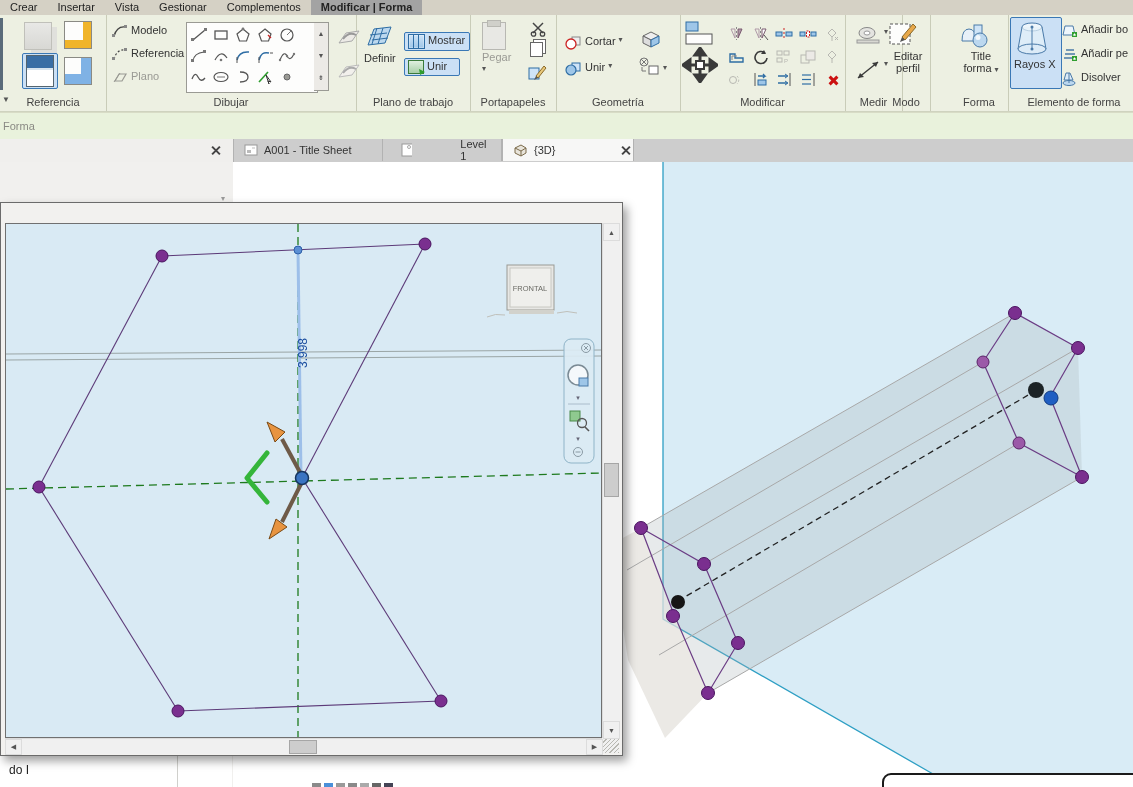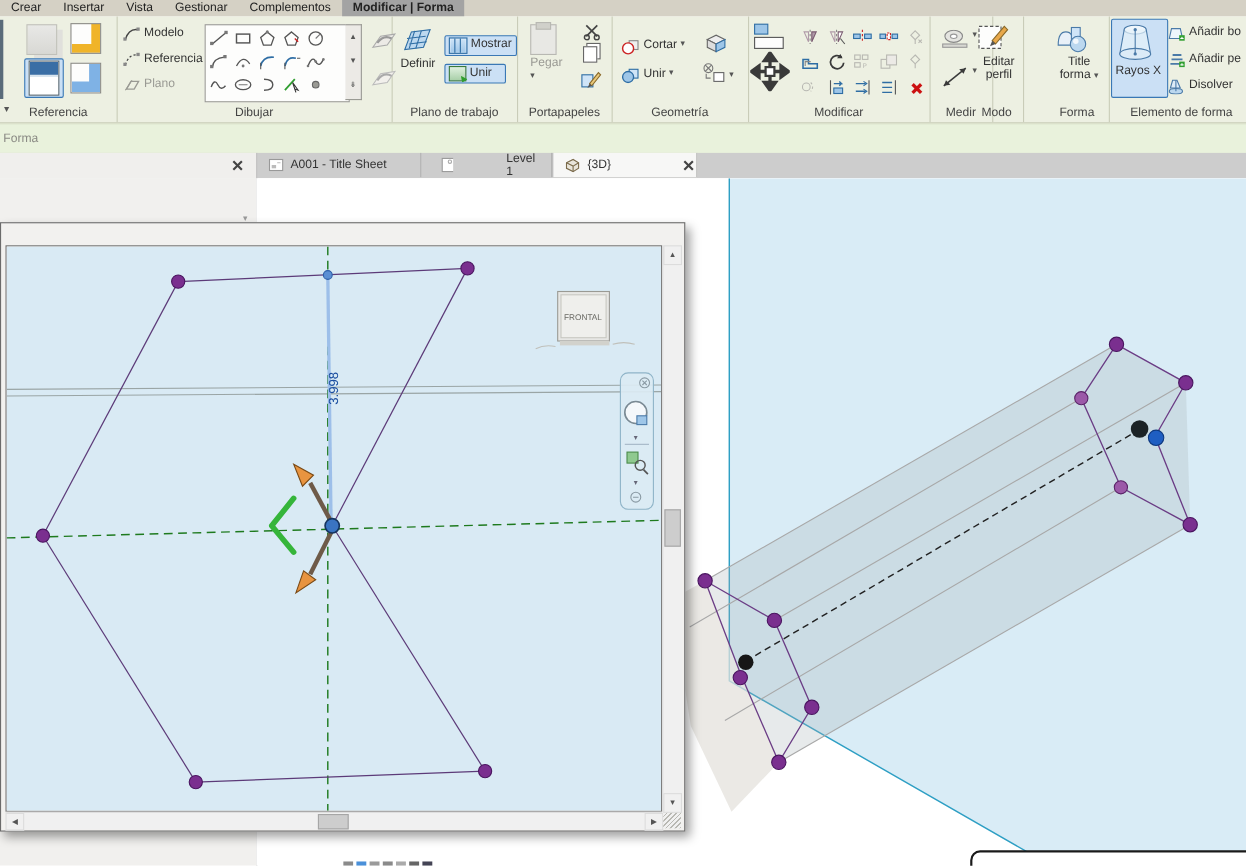--- a/index.html
+++ b/index.html
@@ -506,20 +506,24 @@
         <path d="M2 5 L8 2 L13 5 L13 10 L8 13 L2 10 Z" fill="#e8e4da" stroke="#7a6a4a"></path>
         <path d="M2 5 L8 8 L13 5 M8 8 L8 13" fill="none" stroke="#7a6a4a"></path>
       </svg>
     <span>{3D}</span>
   </div>
   <span class="xdraw" style="position:absolute;left:620px;top:6px;"></span>
 </div>
 
 <div class="abs" id="leftpanel">
   <span class="dd" style="position:absolute;right:8px;top:32px;color:#999;">▾</span>
+  <div class="abs" style="left:0;top:590px;width:232px;height:35px;background:#fff;border-top:1px solid #d8d8d4;">
+    <div class="abs" style="left:177px;top:0;width:1px;height:35px;background:#d0d0cc;"></div>
+    <span style="position:absolute;left:9px;top:10px;color:#222;font-size:12px;">do I</span>
+  </div>
 </div>
 
 <div class="abs" id="canvas3d">
   <svg width="900" height="625" viewBox="233 162 900 625">
 
     <polygon points="663,162 1133,162 1133,776 933,774 663,619" fill="#d9ecf6"></polygon>
     <polyline points="663,162 663,619 933,774" fill="none" stroke="#2e9fc4" stroke-width="1.3"></polyline>
 
     <polygon points="610,545 641,528 673,612 708,693 665,738 628,660" fill="rgba(228,226,220,.75)"></polygon>
     <polygon points="641,528 1015,313 1078,348 1082,477 708,693 673,612" fill="rgba(168,178,184,.28)"></polygon>

